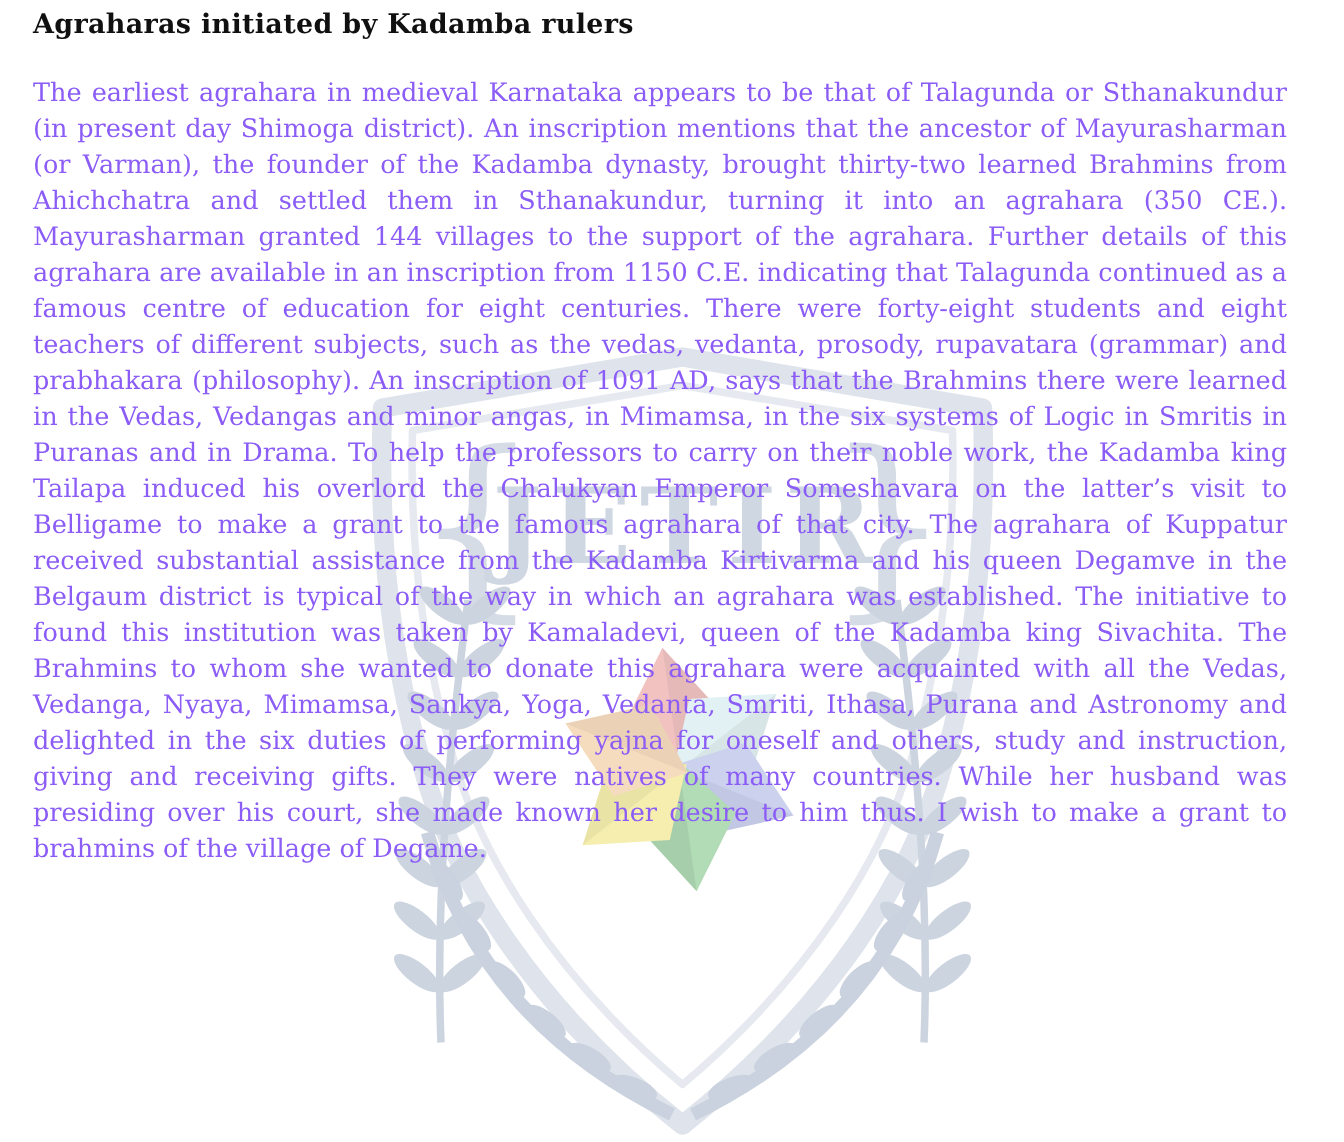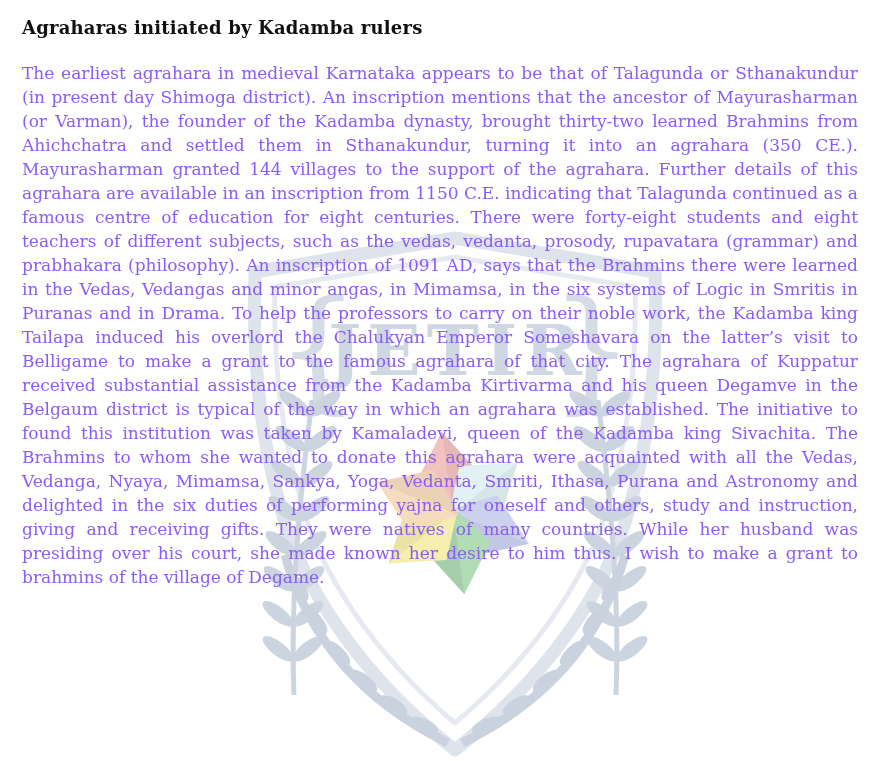--- a/index.html
+++ b/index.html
@@ -7,21 +7,21 @@
     width:896px;height:761px;position:relative;overflow:hidden;
     background:#ffffff;
     font-family:"DejaVu Serif","Liberation Serif",serif;
   }
   .watermark{
     position:absolute;left:230px;top:225px;width:450px;height:535px;
     z-index:0;pointer-events:none;
   }
   .content{
     position:relative;z-index:1;
-    padding:16px 38px 0 22px;
+    padding:5px 38px 0 22px;
   }
   h1.title{
     margin:0;font-size:18px;line-height:23px;font-weight:bold;color:#101010;
     letter-spacing:0.2px;
   }
   p.bodytext{
     margin:22px 0 0 0;
     font-size:17px;line-height:24px;color:#8b5cf6;
     text-align:justify;text-justify:inter-word;
     hyphens:none;

